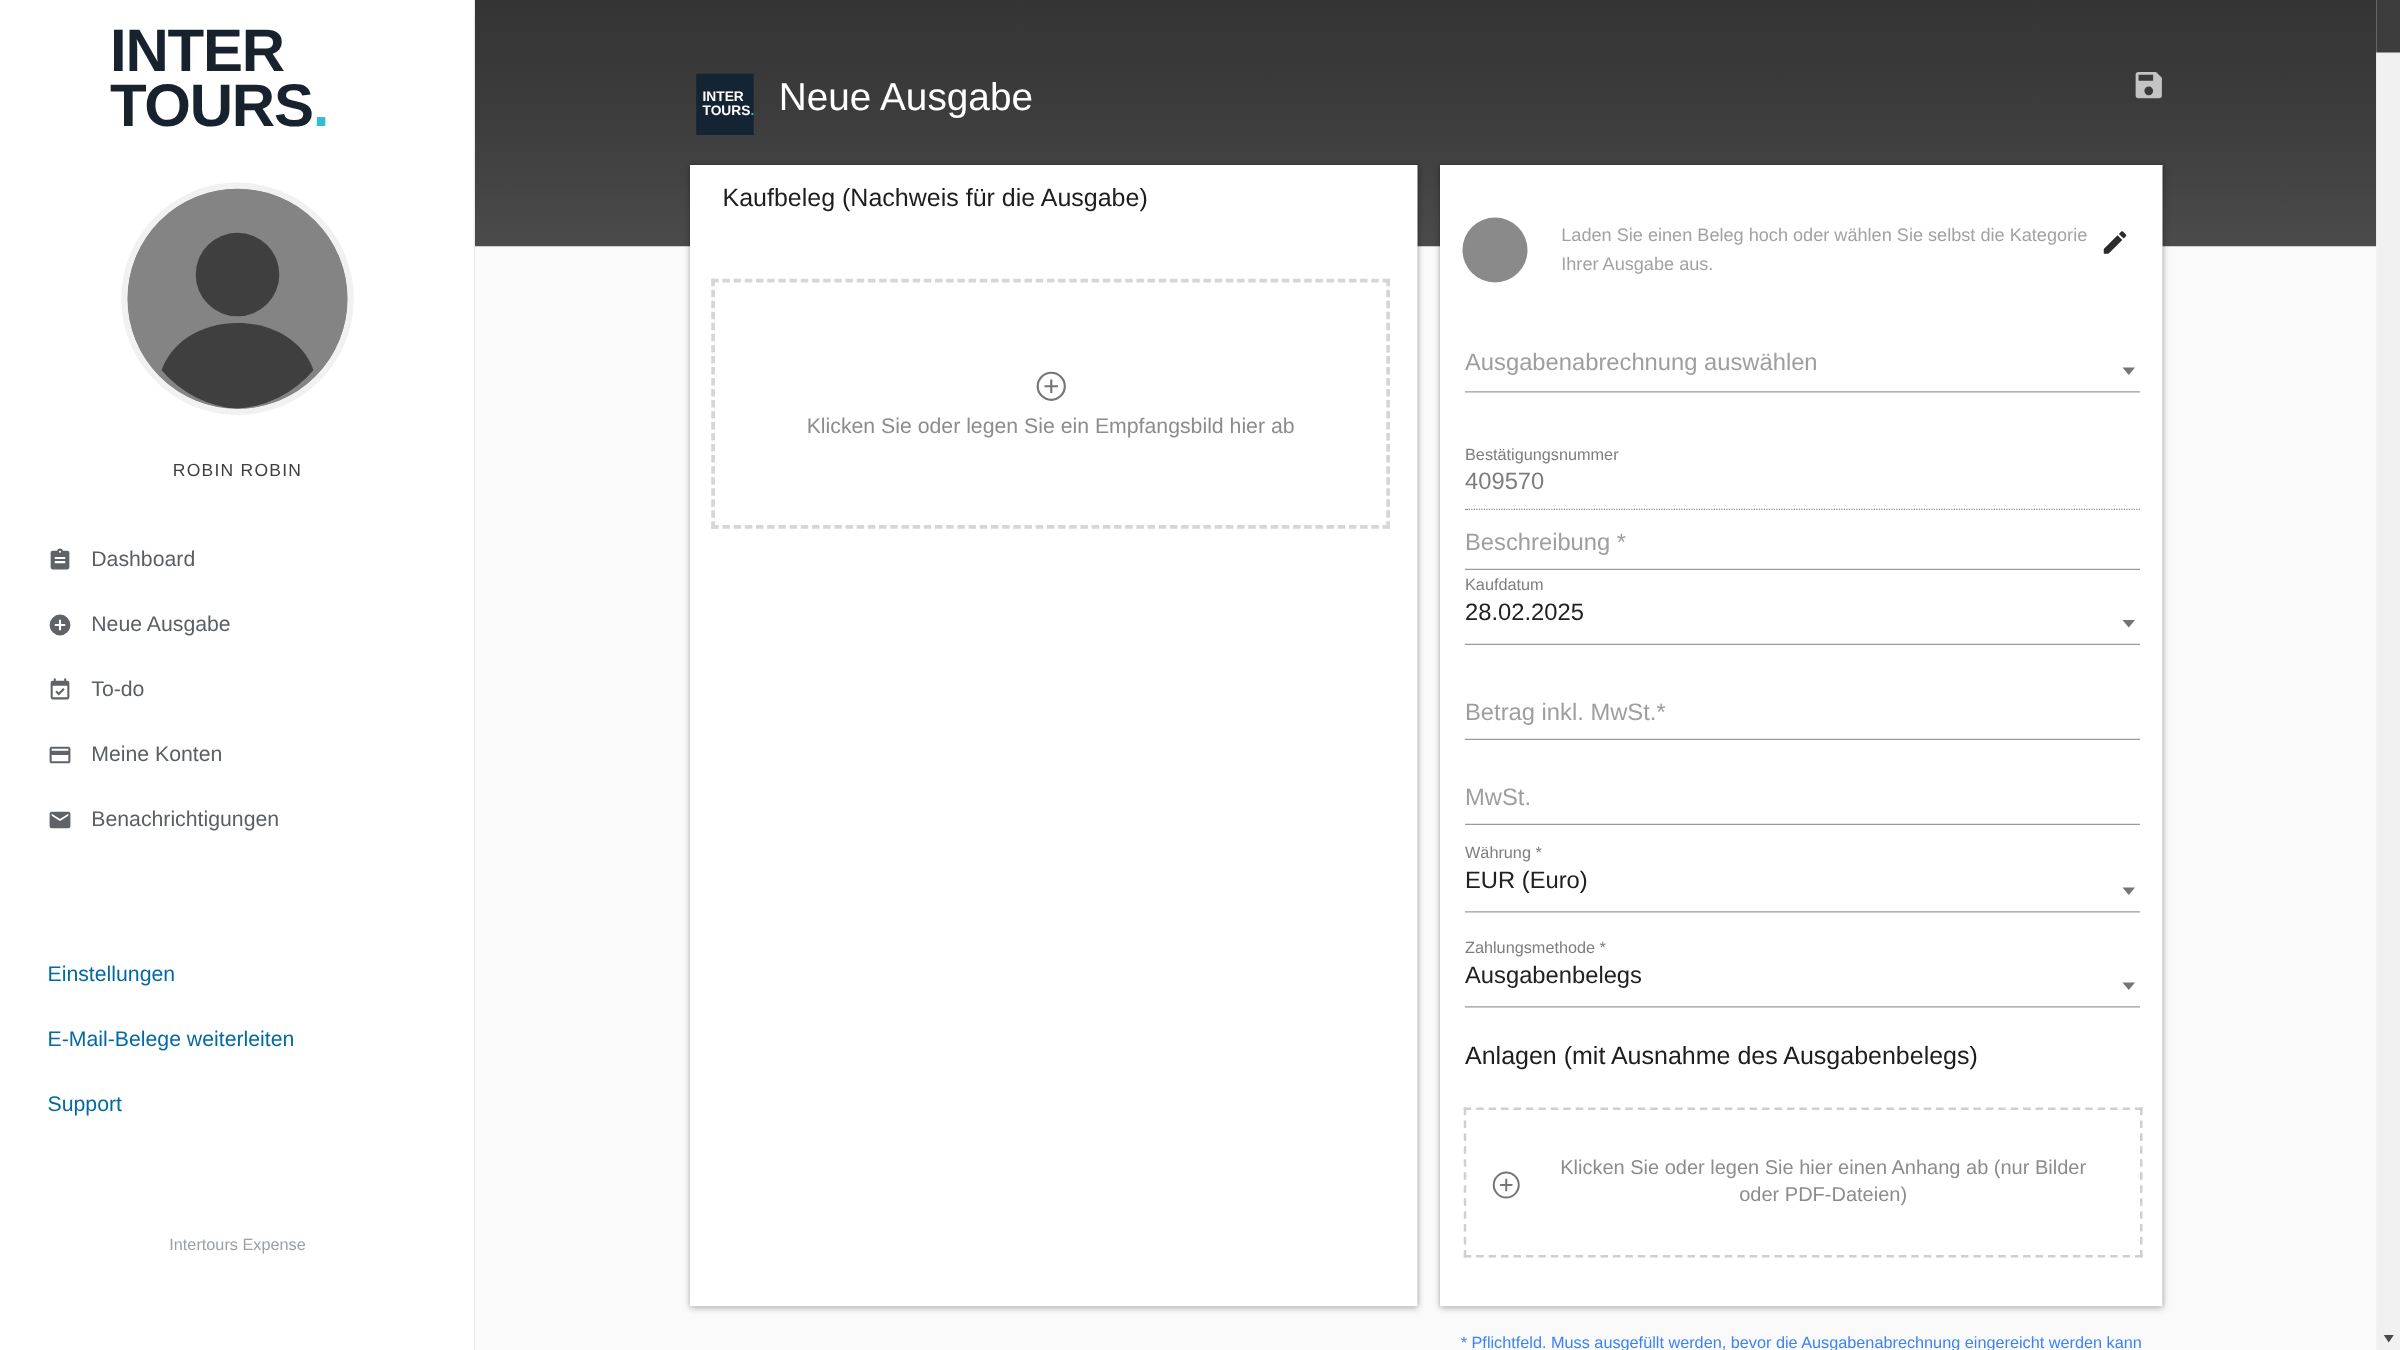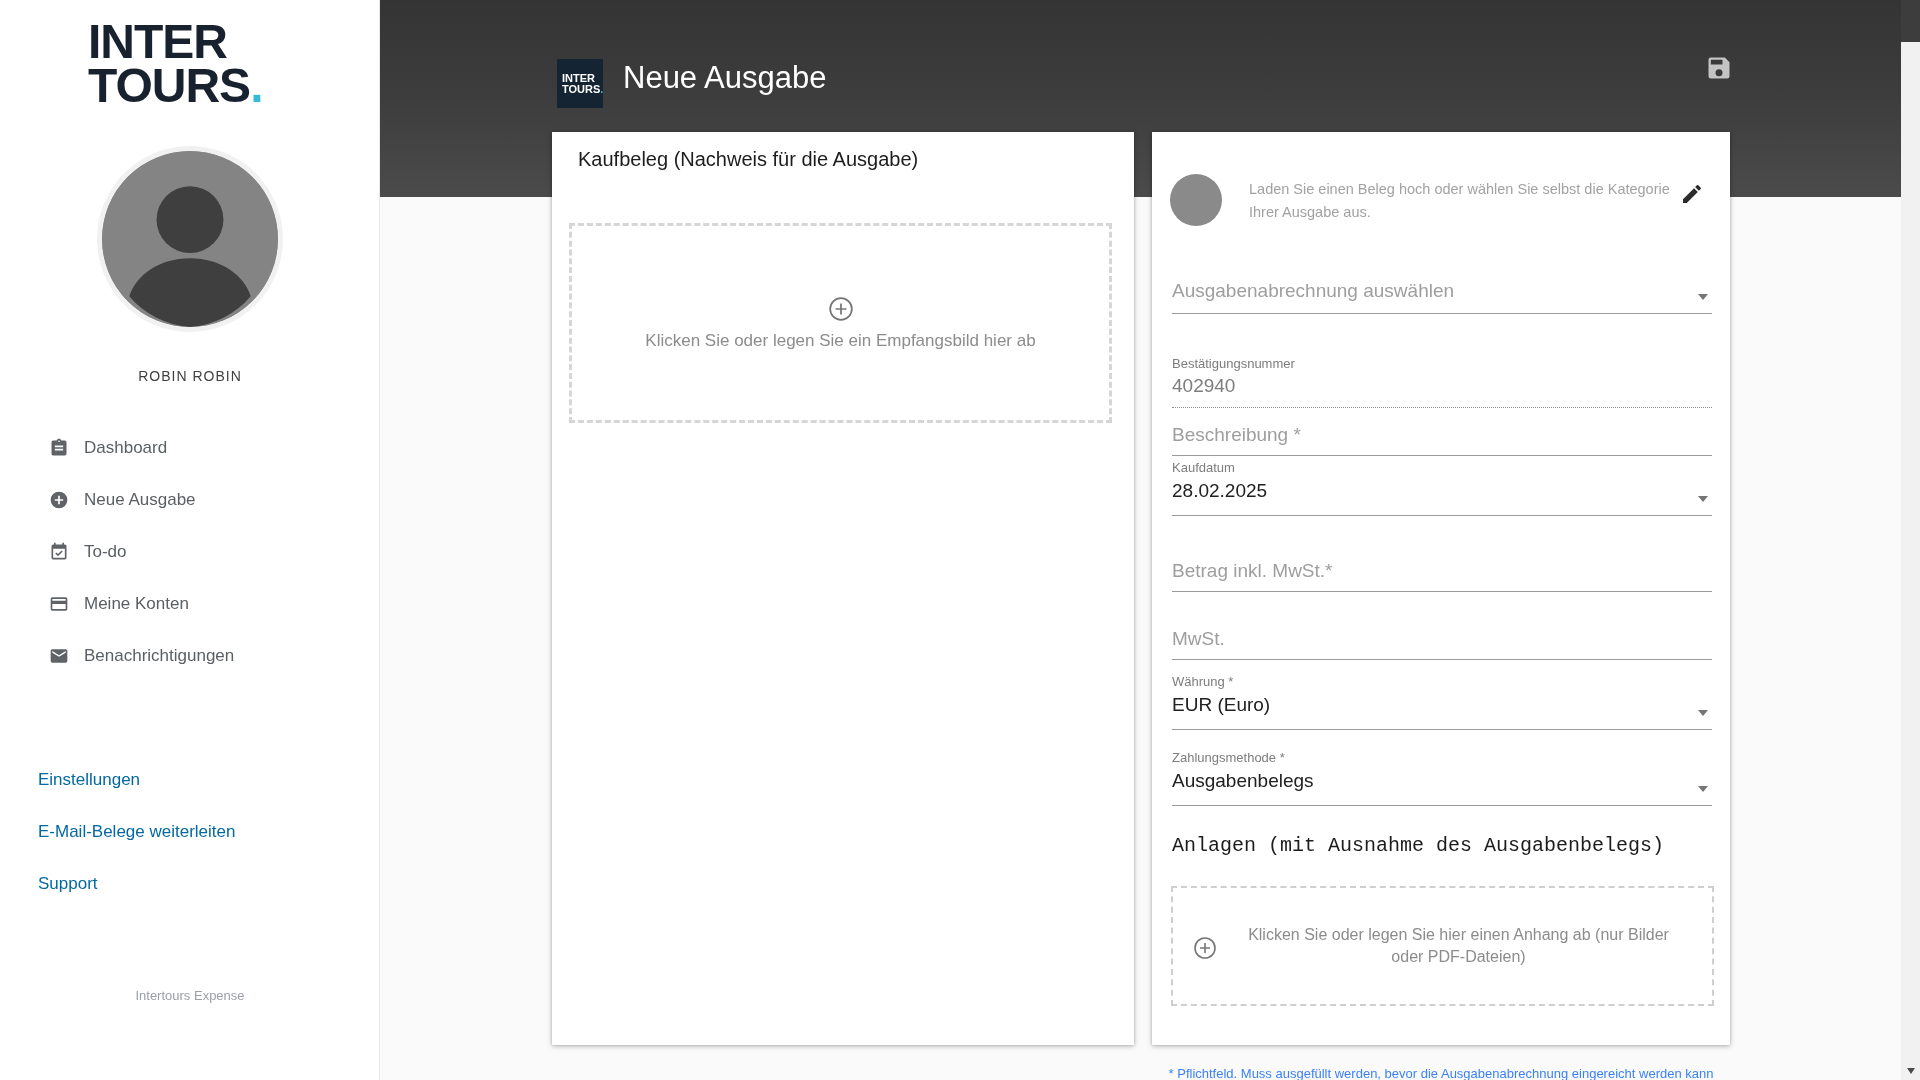--- a/index.html
+++ b/index.html
@@ -10,21 +10,21 @@
   
   #sidebar { position:absolute; left:0; top:0; width:380px; height:1080px;
              background:#ffffff; border-right:1px solid #e9e9e9; z-index:3; }
   .logo { position:absolute; left:88px; top:20px; font-weight:900; font-size:48px;
           line-height:44px; letter-spacing:-1px; color:#18222f; }
   .logo .dot { color:#35bcd4; }
   .avatar-ring { position:absolute; left:97px; top:146px; width:186px; height:186px;
                  border:5px solid #f1f1f1; border-radius:50%; overflow:hidden; background:#848484; }
   .user-name { position:absolute; top:368px; width:380px; text-align:center;
                font-size:14px; letter-spacing:1px; color:#3f3f3f; }
-  .nav { position:absolute; left:11px; top:422px; width:380px; }
+  .nav { position:absolute; left:0; top:422px; width:380px; }
   .nav-item { display:flex; align-items:center; height:52px; padding-left:38px;
               cursor:pointer; }
   .nav-item .nicon { width:20px; height:20px; margin-right:15px; flex:none; }
   .nav-item .nlabel { font-size:17px; color:#5a5f63; }
   .secondary { position:absolute; left:0; top:754px; width:380px; }
   .sec-item { display:flex; align-items:center; height:52px; padding-left:38px;
               font-size:17px; color:#0369a1; cursor:pointer; }
   .sidebar-footer { position:absolute; top:988px; width:380px; text-align:center;
                     font-size:13px; color:#9aa0a6; }
 
@@ -78,21 +78,21 @@
   #fld-desc     { top:286px; height:38px; padding-top:6px; }
   #fld-date     { top:326px; height:58px; padding-top:2px; }
   #fld-date .f-value { margin-top:5px; }
   #fld-amount   { top:422px; height:38px; padding-top:6px; }
   #fld-vat      { top:490px; height:38px; padding-top:6px; }
   #fld-currency { top:540px; height:58px; padding-top:2px; }
   #fld-currency .f-value { margin-top:5px; }
   #fld-payment  { top:616px; height:58px; padding-top:2px; }
   #fld-payment .f-value { margin-top:5px; }
 
-  .attach-heading { position:absolute; left:20px; top:702px; font-size:20px; color:#1d1d1d;font-family:Liberation Mono, monospace; }
+  .attach-heading { position:absolute; left:20px; top:702px; font-size:20px; color:#1d1d1d; }
   #attach-dropzone { position:absolute; left:19px; top:754px; width:543px; height:120px;
                      border:2px dashed #cfcfcf; cursor:pointer; }
   #attach-dropzone .plus { position:absolute; left:20px; top:48px; width:24px; height:24px; }
   #attach-dropzone .dz-text { position:absolute; left:62px; right:30px; top:0; height:100%;
                               display:flex; align-items:center; justify-content:center;
                               text-align:center; font-size:16px; line-height:22px; color:#8c8c8c; }
 
   
   #footnote { position:absolute; left:1152px; top:1066px; width:578px; text-align:center;
               font-size:13px; color:#3b82f6; z-index:2; }
@@ -220,21 +220,21 @@
       </span>
     </div>
 
     <div class="field u-solid" id="fld-report">
       <span class="f-placeholder">Ausgabenabrechnung auswählen</span>
       <span class="dd-arrow"></span>
     </div>
 
     <div class="field u-dotted" id="fld-confnum">
       <span class="f-label">Bestätigungsnummer</span>
-      <span class="f-value muted">402940</span>
+      <span class="f-value muted">409570</span>
     </div>
 
     <div class="field u-solid" id="fld-desc">
       <span class="f-placeholder">Beschreibung *</span>
     </div>
 
     <div class="field u-solid" id="fld-date">
       <span class="f-label">Kaufdatum</span>
       <span class="f-value">28.02.2025</span>
       <span class="dd-arrow"></span>

